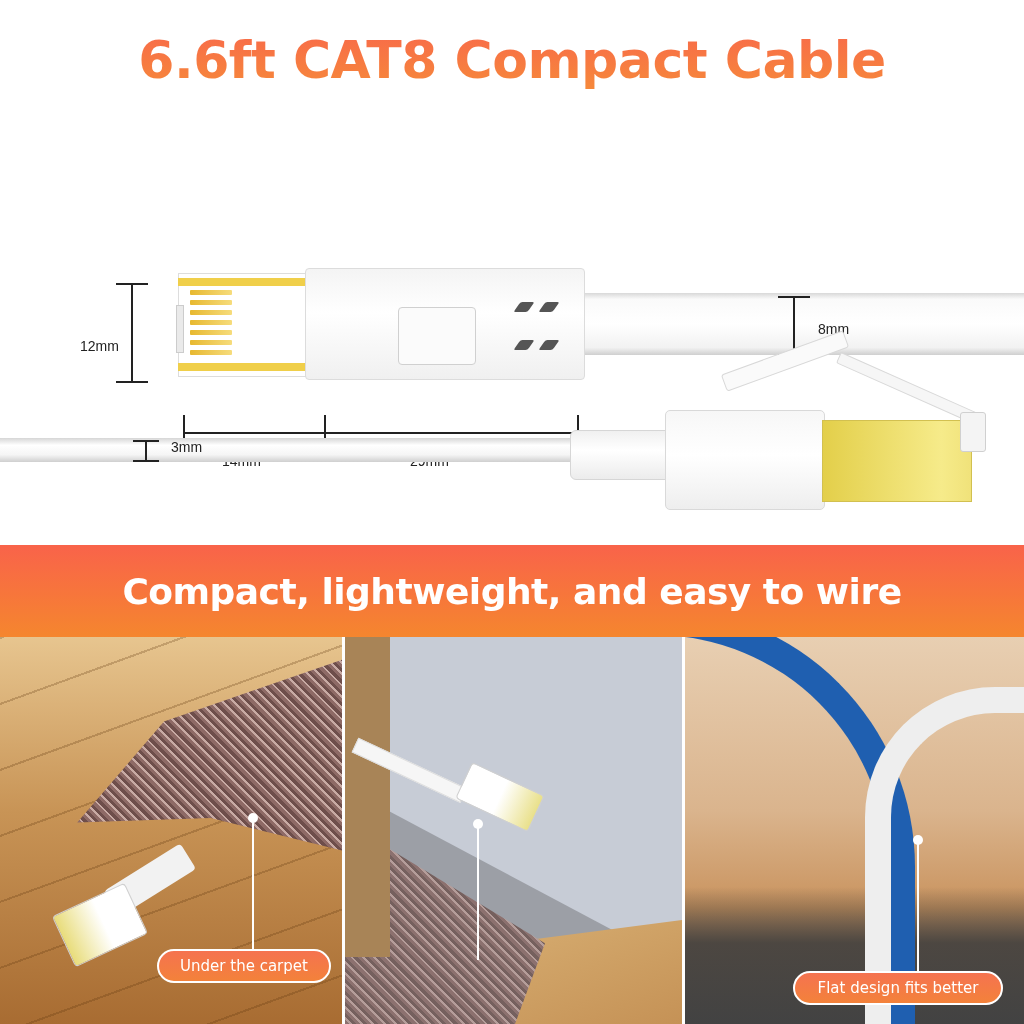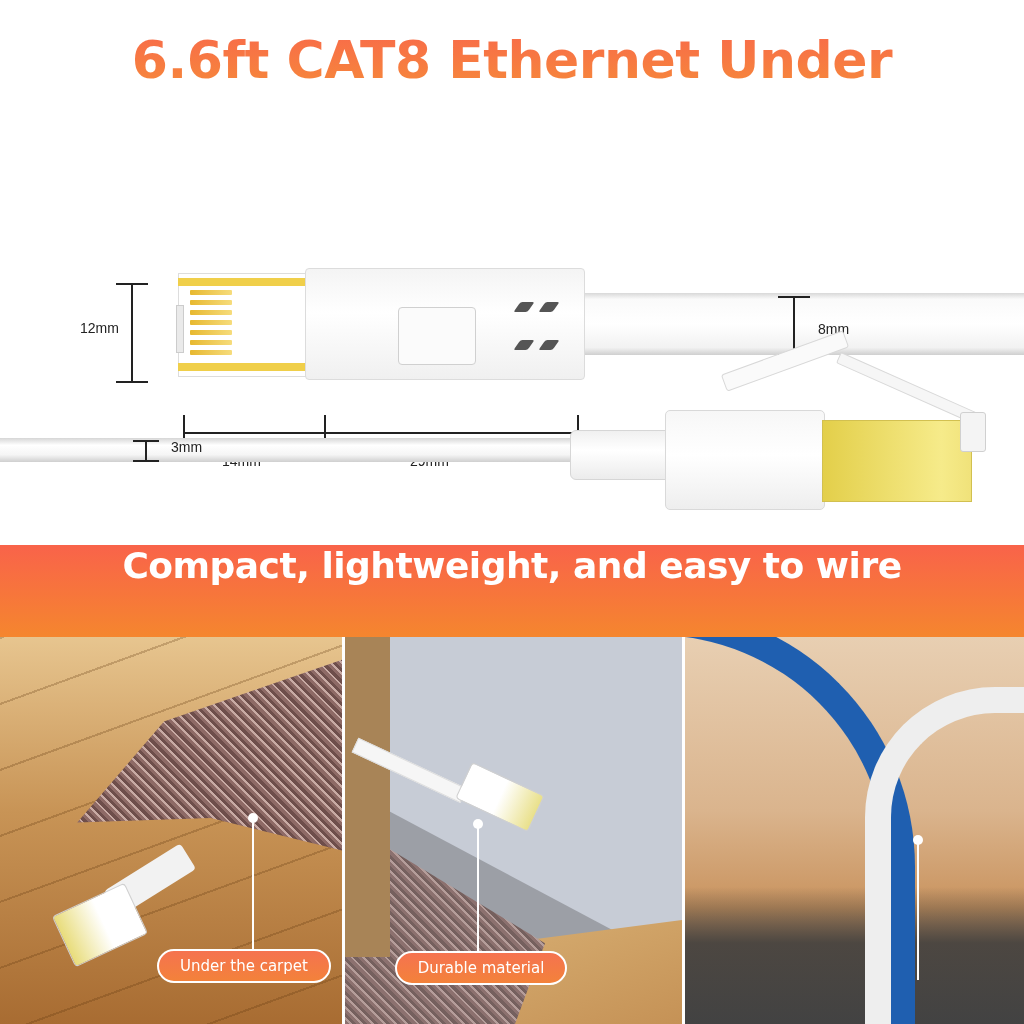--- a/index.html
+++ b/index.html
@@ -48,21 +48,21 @@
   .rj-latch { position: absolute; left: 720px; top: 232px; width: 130px; height: 18px;
     background: #fafafa; border: 1px solid #d8d8d8; transform: rotate(-20deg); border-radius: 3px; }
   .rj-clip { position: absolute; left: 832px; top: 262px; width: 150px; height: 12px;
     background: #f6f6f6; border: 1px solid #d8d8d8; transform: rotate(24deg); border-radius: 2px; }
   .rj-tip { position: absolute; left: 960px; top: 292px; width: 26px; height: 40px;
     background: #f4f4f4; border: 1px solid #d0d0d0; border-radius: 3px; }
 
   
   .banner { position: absolute; left: 0; top: 545px; width: 1024px; height: 92px;
     background: linear-gradient(180deg, #f9634a 0%, #f5862e 100%);
-    display: flex; align-items: flex-start; justify-content: center; }
+    display: flex; align-items: center; justify-content: center; }
   .banner-text { color: #fff; font-family: "DejaVu Sans", sans-serif; font-weight: bold; font-size: 36px; letter-spacing: -0.5px; }
 
   
   .panels { position: absolute; left: 0; top: 637px; width: 1024px; height: 387px; }
   .panel { position: absolute; top: 0; height: 387px; overflow: hidden; }
   .panel-1 { left: 0; width: 342px;
     background:
       repeating-linear-gradient(160deg, rgba(90,50,10,0.25) 0 2px, transparent 2px 62px),
       linear-gradient(180deg, #e7c58f 0%, #c89456 45%, #a86c32 100%); }
   .panel-2 { left: 345px; width: 337px; background: #c7ccd6; }
@@ -103,21 +103,21 @@
   .callout-line { position: absolute; width: 2px; background: #ffffff; }
   .callout-dot { position: absolute; width: 10px; height: 10px; border-radius: 50%; background: #ffffff; }
   .callout { position: absolute; height: 34px; border: 2px solid #ffffff; border-radius: 17px;
     background: linear-gradient(180deg, #f57350, #f3823a);
     color: #fff; font-family: "DejaVu Sans", sans-serif; font-size: 15px;
     display: flex; align-items: center; justify-content: center; padding: 0 10px; white-space: nowrap; }
 </style>
 </head>
 <body>
 
-<div class="title">6.6ft CAT8 Ethernet Under</div>
+<div class="title">6.6ft CAT8 Compact Cable</div>
 
 <div class="diagram">
 
   <div class="flat-cable"></div>
 
   <div class="plug"></div>
   <div class="plug-gold-top"></div>
   <div class="plug-gold-bot"></div>
   <div class="plug-tab"></div>
   <div class="pin" style="top:170px"></div>
@@ -130,21 +130,21 @@
   <div class="boot"></div>
   <div class="boot-window"></div>
   <div class="vent" style="left:517px;top:182px"></div>
   <div class="vent" style="left:542px;top:182px"></div>
   <div class="vent" style="left:517px;top:220px"></div>
   <div class="vent" style="left:542px;top:220px"></div>
 
   <div class="line" style="left:116px;top:163px;width:32px;height:2px"></div>
   <div class="line" style="left:116px;top:261px;width:32px;height:2px"></div>
   <div class="line" style="left:131px;top:163px;width:2px;height:100px"></div>
-  <div class="dim-text" style="left:80px;top:200px">12mm</div>
+  <div class="dim-text" style="left:80px;top:218px">12mm</div>
 
   <div class="line" style="left:778px;top:176px;width:32px;height:2px"></div>
   <div class="line" style="left:778px;top:234px;width:32px;height:2px"></div>
   <div class="line" style="left:793px;top:176px;width:2px;height:60px"></div>
   <div class="dim-text" style="left:818px;top:201px">8mm</div>
 
   <div class="line" style="left:183px;top:295px;width:2px;height:34px"></div>
   <div class="line" style="left:324px;top:295px;width:2px;height:34px"></div>
   <div class="line" style="left:577px;top:295px;width:2px;height:34px"></div>
   <div class="line" style="left:183px;top:312px;width:396px;height:2px"></div>
@@ -183,24 +183,24 @@
 
   <div class="panel panel-2">
     <div class="p2-baseboard"></div>
     <div class="p2-floor"></div>
     <div class="p2-rug"></div>
     <div class="p2-post"></div>
     <div class="p2-cable"></div>
     <div class="p2-plug"></div>
     <div class="callout-dot" style="left:128px;top:182px"></div>
     <div class="callout-line" style="left:132px;top:187px;height:136px"></div>
-    <div class="callout" style="left:50px;top:314px;width:172px">Durable material</div>
   </div>
   <div class="divider" style="left:682px"></div>
 
   <div class="panel panel-3">
     <div class="p3-shadow"></div>
     <div class="p3-blue"></div>
     <div class="p3-flat"></div>
     <div class="callout-dot" style="left:228px;top:198px"></div>
     <div class="callout-line" style="left:232px;top:203px;height:140px"></div>
+    <div class="callout" style="left:108px;top:334px;width:210px">Flat design fits better</div>
   </div>
 </div>
 
 </body></html>

